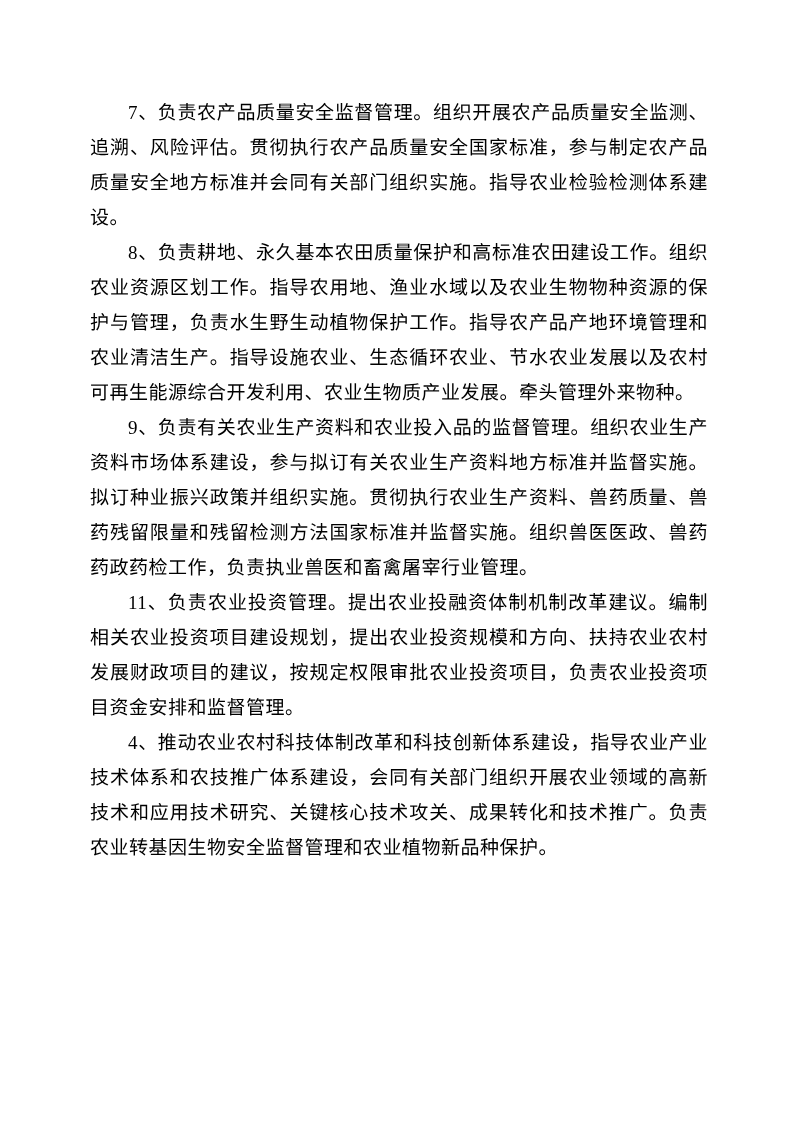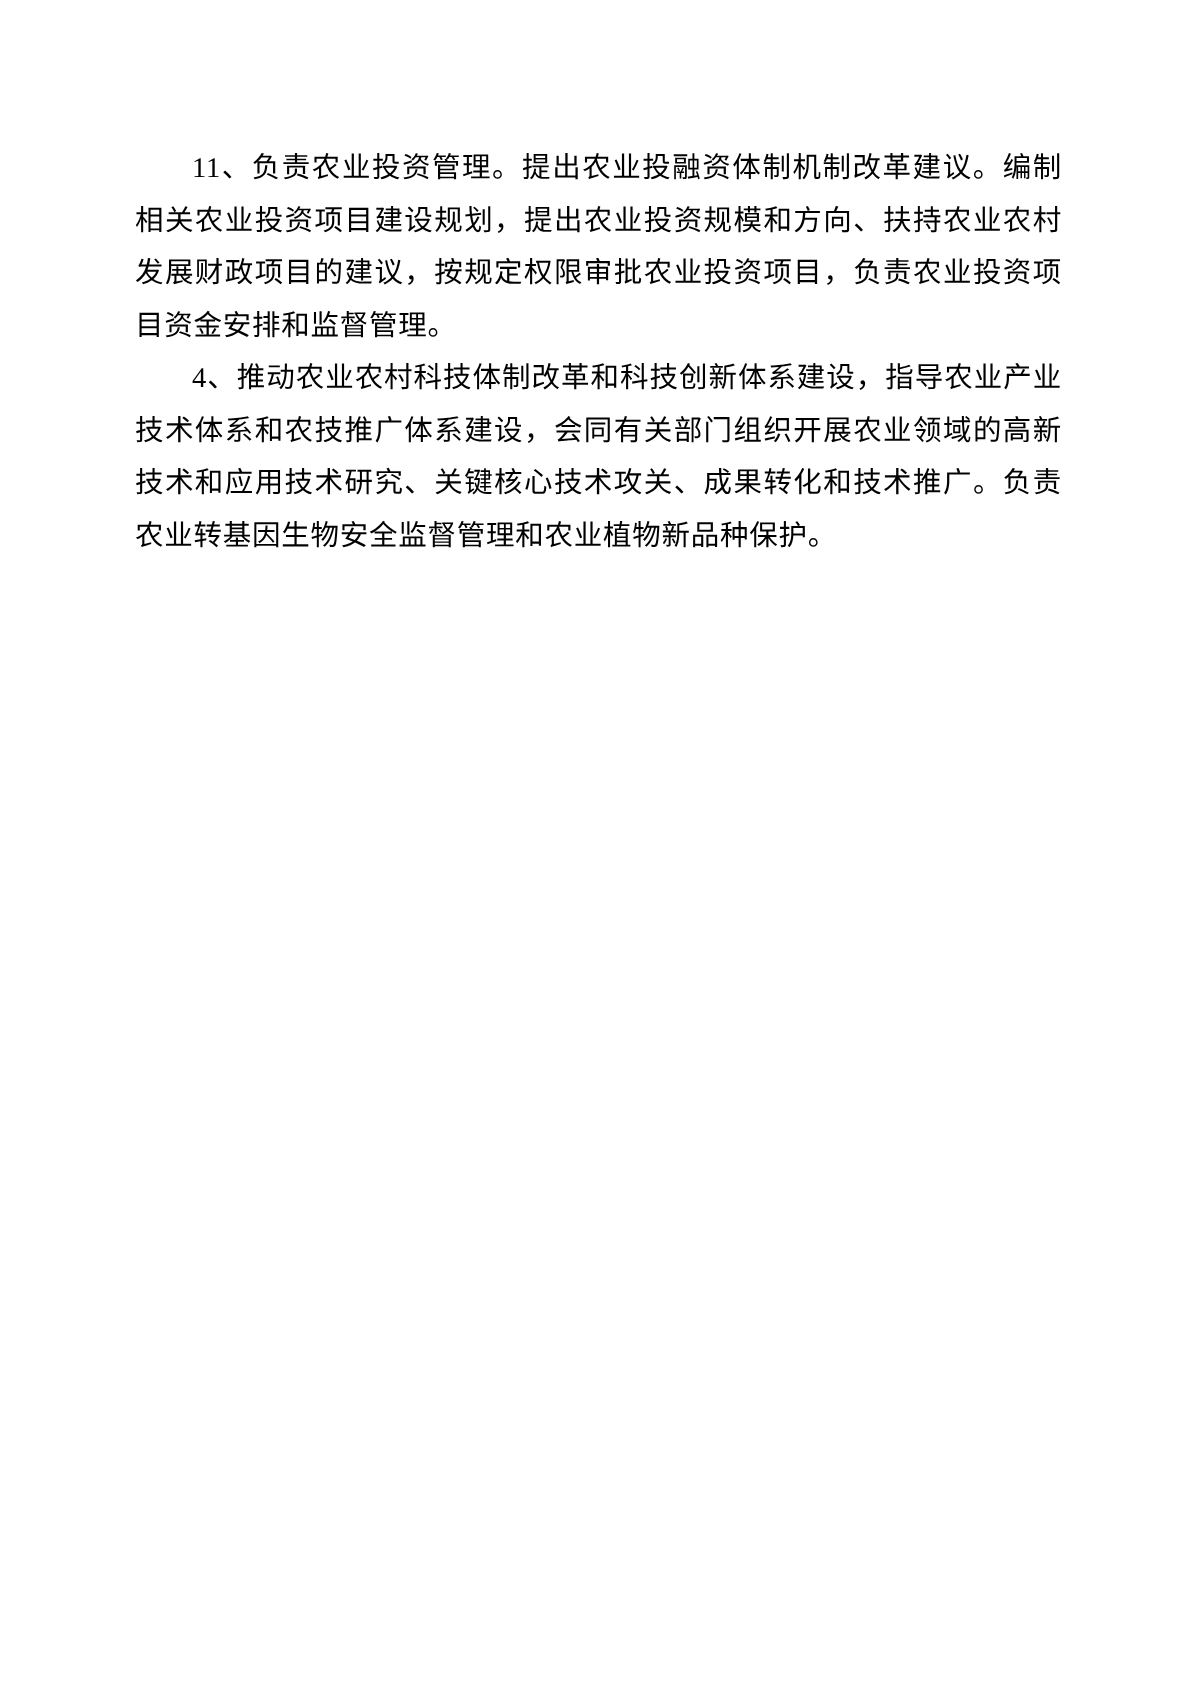--- a/index.html
+++ b/index.html
@@ -33,16 +33,19 @@
     text-indent: 2em;
     letter-spacing: 0.5px;
     word-break: break-all;
   }
 </style>
 </head>
 <body>
 
 <div class="page">
   <div class="content">
+    <p class="para">7、负责农产品质量安全监督管理。组织开展农产品质量安全监测、追溯、风险评估。贯彻执行农产品质量安全国家标准，参与制定农产品质量安全地方标准并会同有关部门组织实施。指导农业检验检测体系建设。</p>
+    <p class="para">8、负责耕地、永久基本农田质量保护和高标准农田建设工作。组织农业资源区划工作。指导农用地、渔业水域以及农业生物物种资源的保护与管理，负责水生野生动植物保护工作。指导农产品产地环境管理和农业清洁生产。指导设施农业、生态循环农业、节水农业发展以及农村可再生能源综合开发利用、农业生物质产业发展。牵头管理外来物种。</p>
+    <p class="para">9、负责有关农业生产资料和农业投入品的监督管理。组织农业生产资料市场体系建设，参与拟订有关农业生产资料地方标准并监督实施。拟订种业振兴政策并组织实施。贯彻执行农业生产资料、兽药质量、兽药残留限量和残留检测方法国家标准并监督实施。组织兽医医政、兽药药政药检工作，负责执业兽医和畜禽屠宰行业管理。</p>
     <p class="para">11、负责农业投资管理。提出农业投融资体制机制改革建议。编制相关农业投资项目建设规划，提出农业投资规模和方向、扶持农业农村发展财政项目的建议，按规定权限审批农业投资项目，负责农业投资项目资金安排和监督管理。</p>
     <p class="para">4、推动农业农村科技体制改革和科技创新体系建设，指导农业产业技术体系和农技推广体系建设，会同有关部门组织开展农业领域的高新技术和应用技术研究、关键核心技术攻关、成果转化和技术推广。负责农业转基因生物安全监督管理和农业植物新品种保护。</p>
   </div>
 </div>
 
 </body></html>

